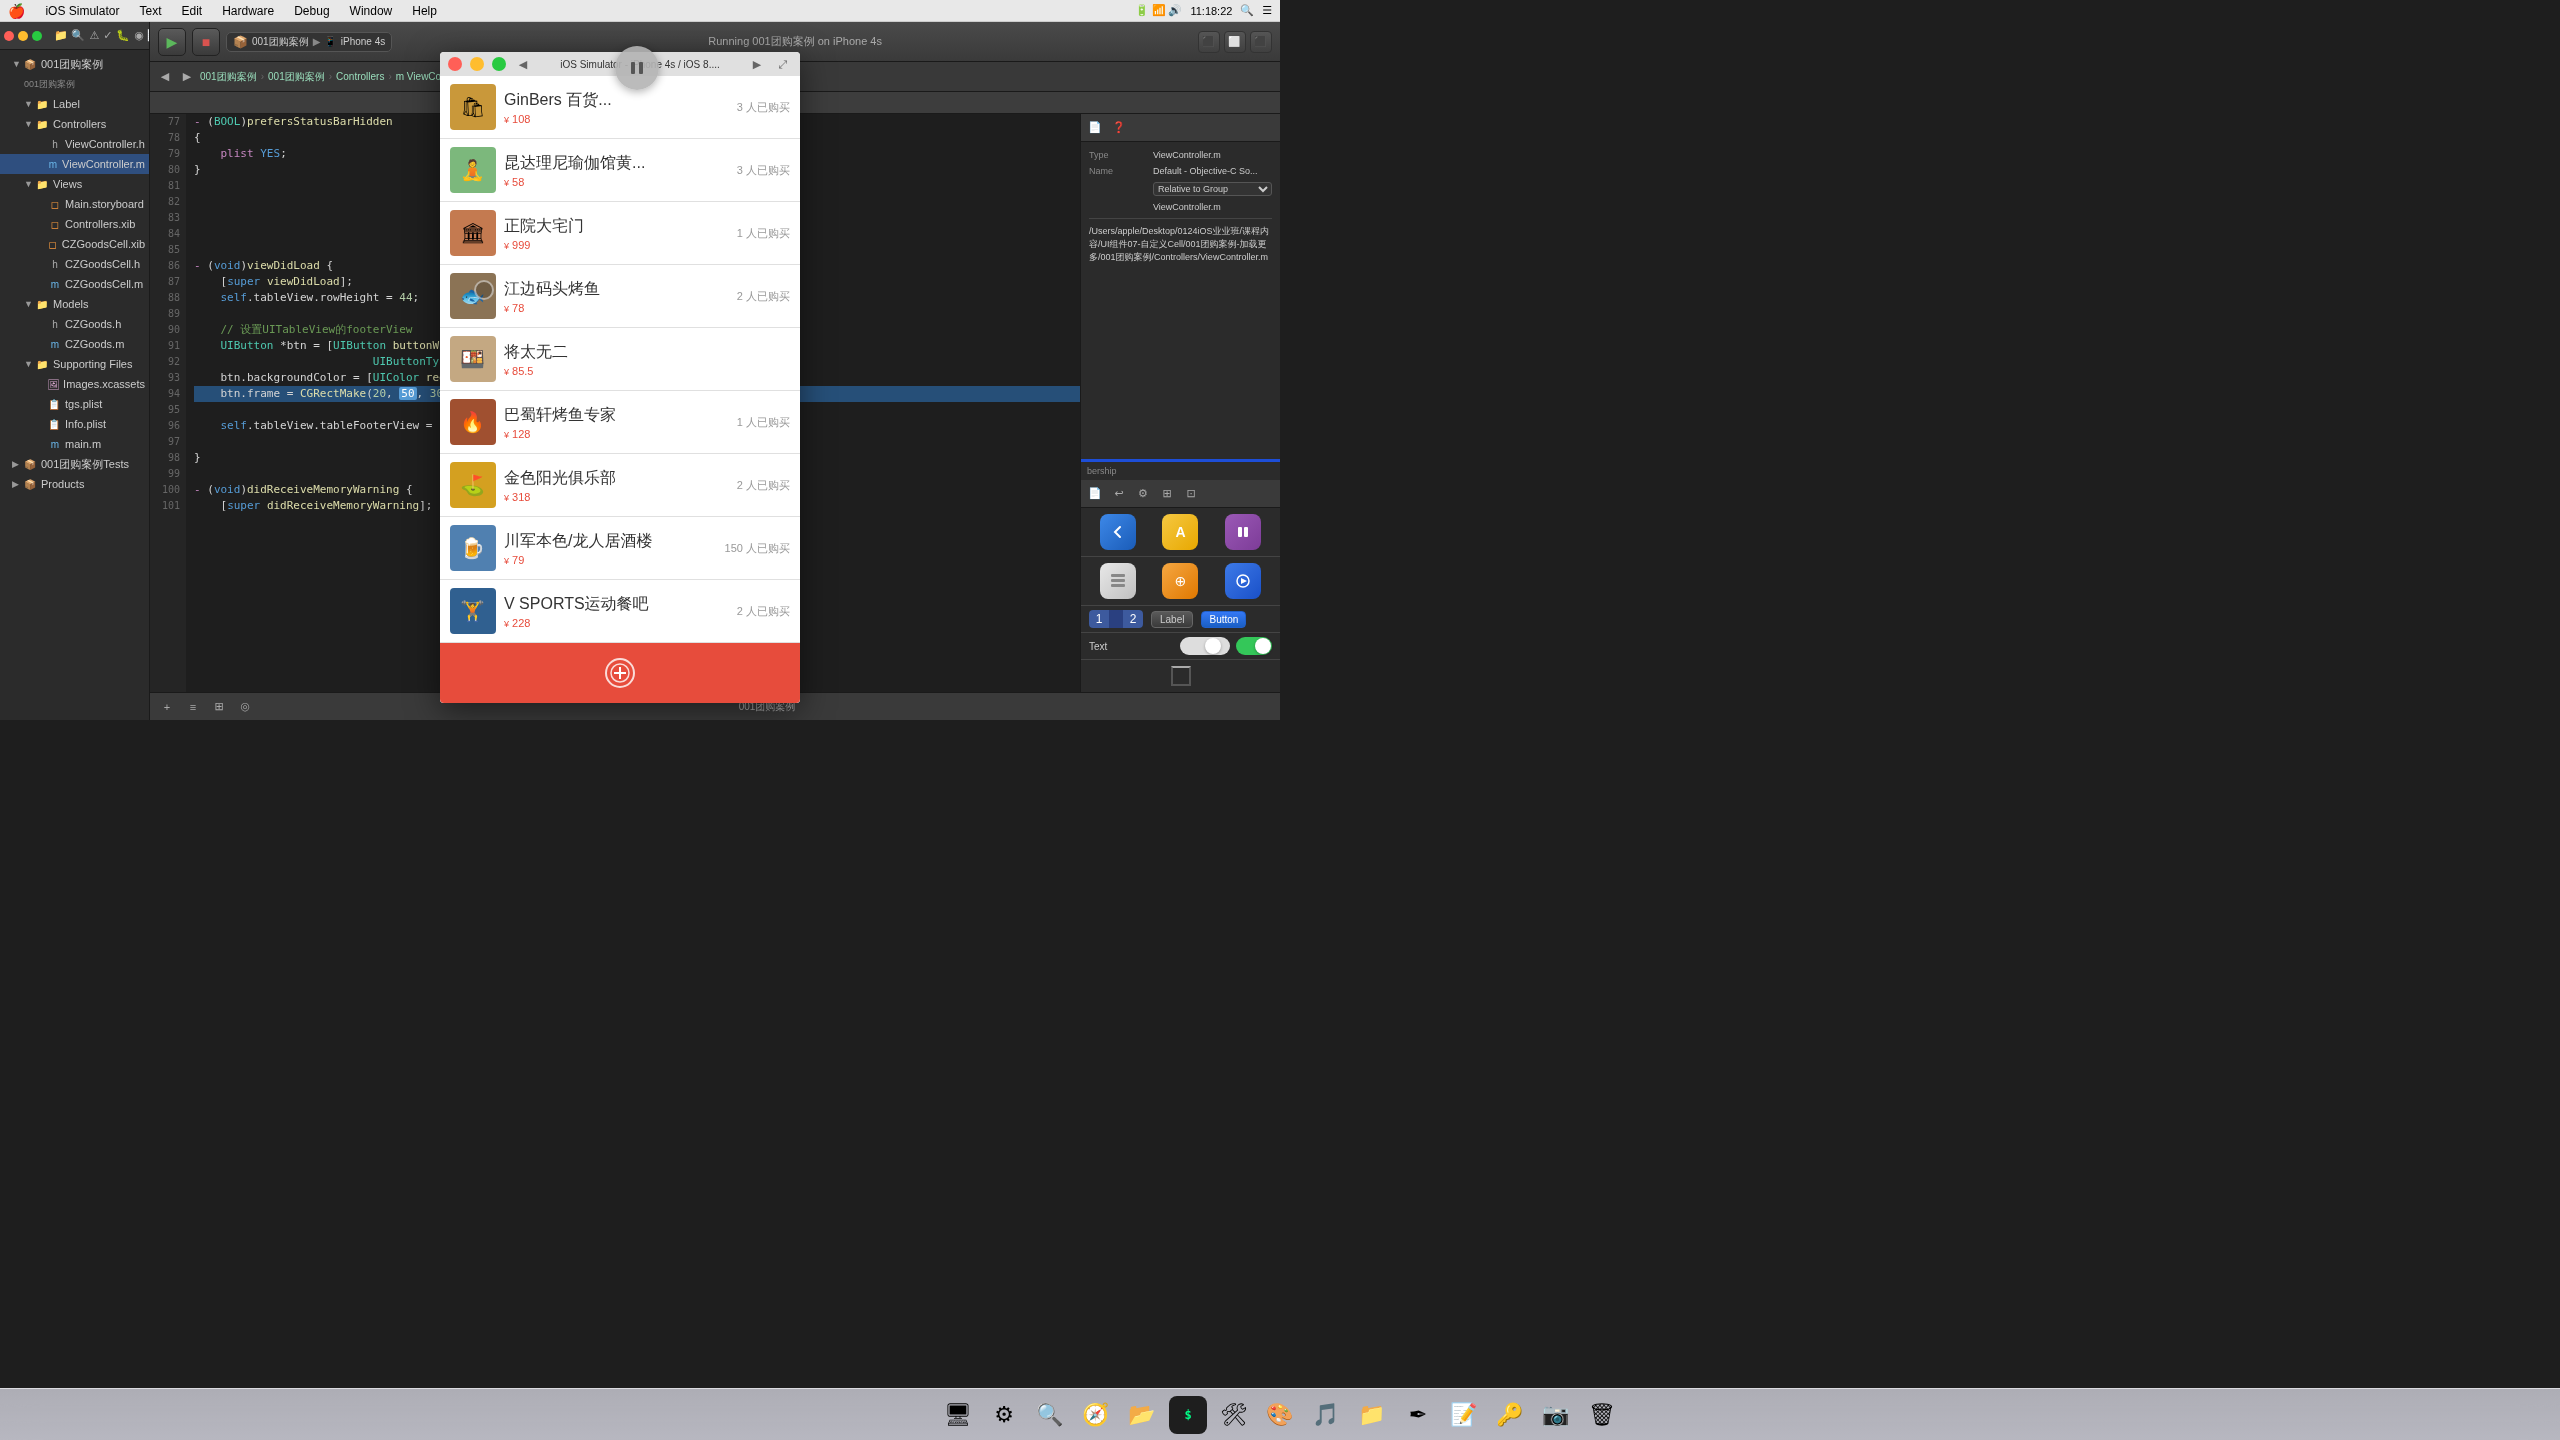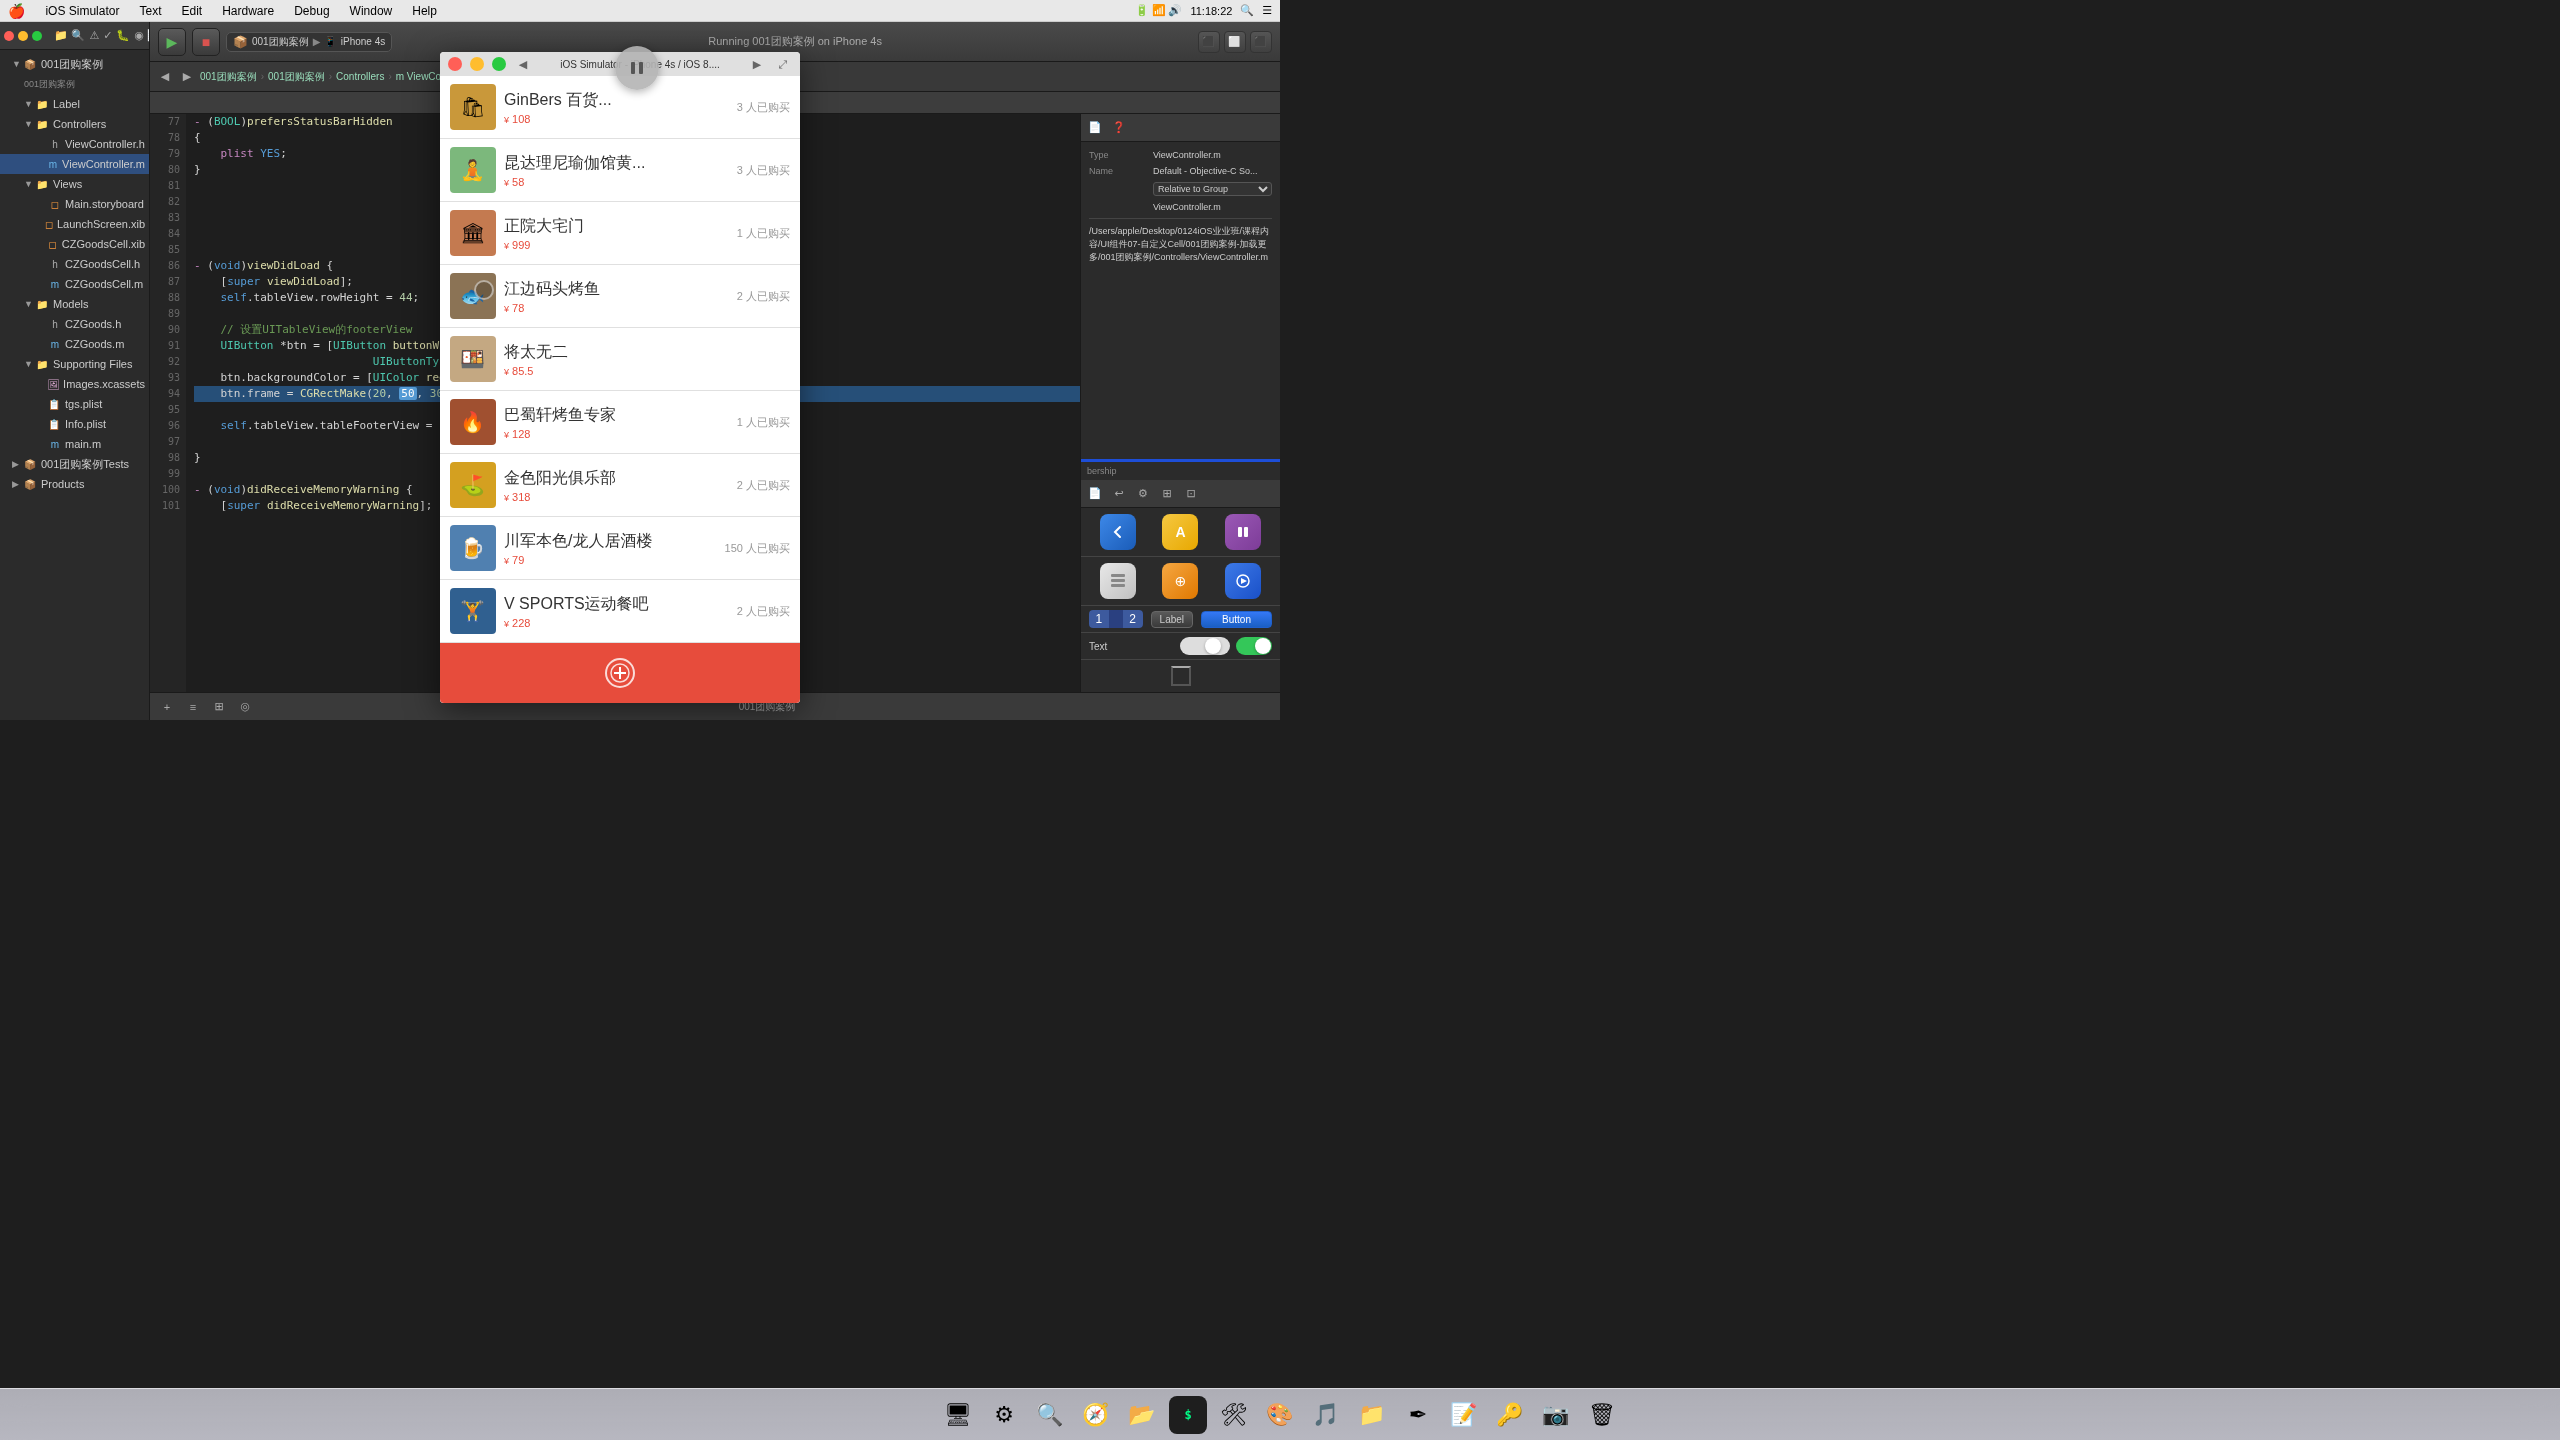--- a/index.html
+++ b/index.html
@@ -542,21 +542,21 @@
       border-radius: 4px;
       padding: 2px 8px;
       font-size: 10px;
       color: #ccc;
       cursor: pointer;
     }
     .btn-btn {
       background: linear-gradient(to bottom, #3478f6, #1a5fc4);
       border: 1px solid #2060cc;
       border-radius: 4px;
-      padding: 2px 20px;
+      padding: 2px 7px;
       font-size: 10px;
       color: white;
       cursor: pointer;
     }
     .text-label {
       font-size: 10px;
       color: #ccc;
     }
 
     
@@ -707,21 +707,21 @@
         <span>Views</span>
       </div>
       <div class="tree-item tree-indent-3">
         <span class="tree-arrow"> </span>
         <span class="tree-icon icon-storyboard">◻</span>
         <span>Main.storyboard</span>
       </div>
       <div class="tree-item tree-indent-3">
         <span class="tree-arrow"> </span>
         <span class="tree-icon icon-storyboard">◻</span>
-        <span>LaunchScreen.xib</span>
+        <span>Controllers.xib</span>
       </div>
       <div class="tree-item tree-indent-3">
         <span class="tree-arrow"> </span>
         <span class="tree-icon icon-storyboard">◻</span>
         <span>CZGoodsCell.xib</span>
       </div>
       <div class="tree-item tree-indent-3">
         <span class="tree-arrow"> </span>
         <span class="tree-icon icon-file-h">h</span>
         <span>CZGoodsCell.h</span>

